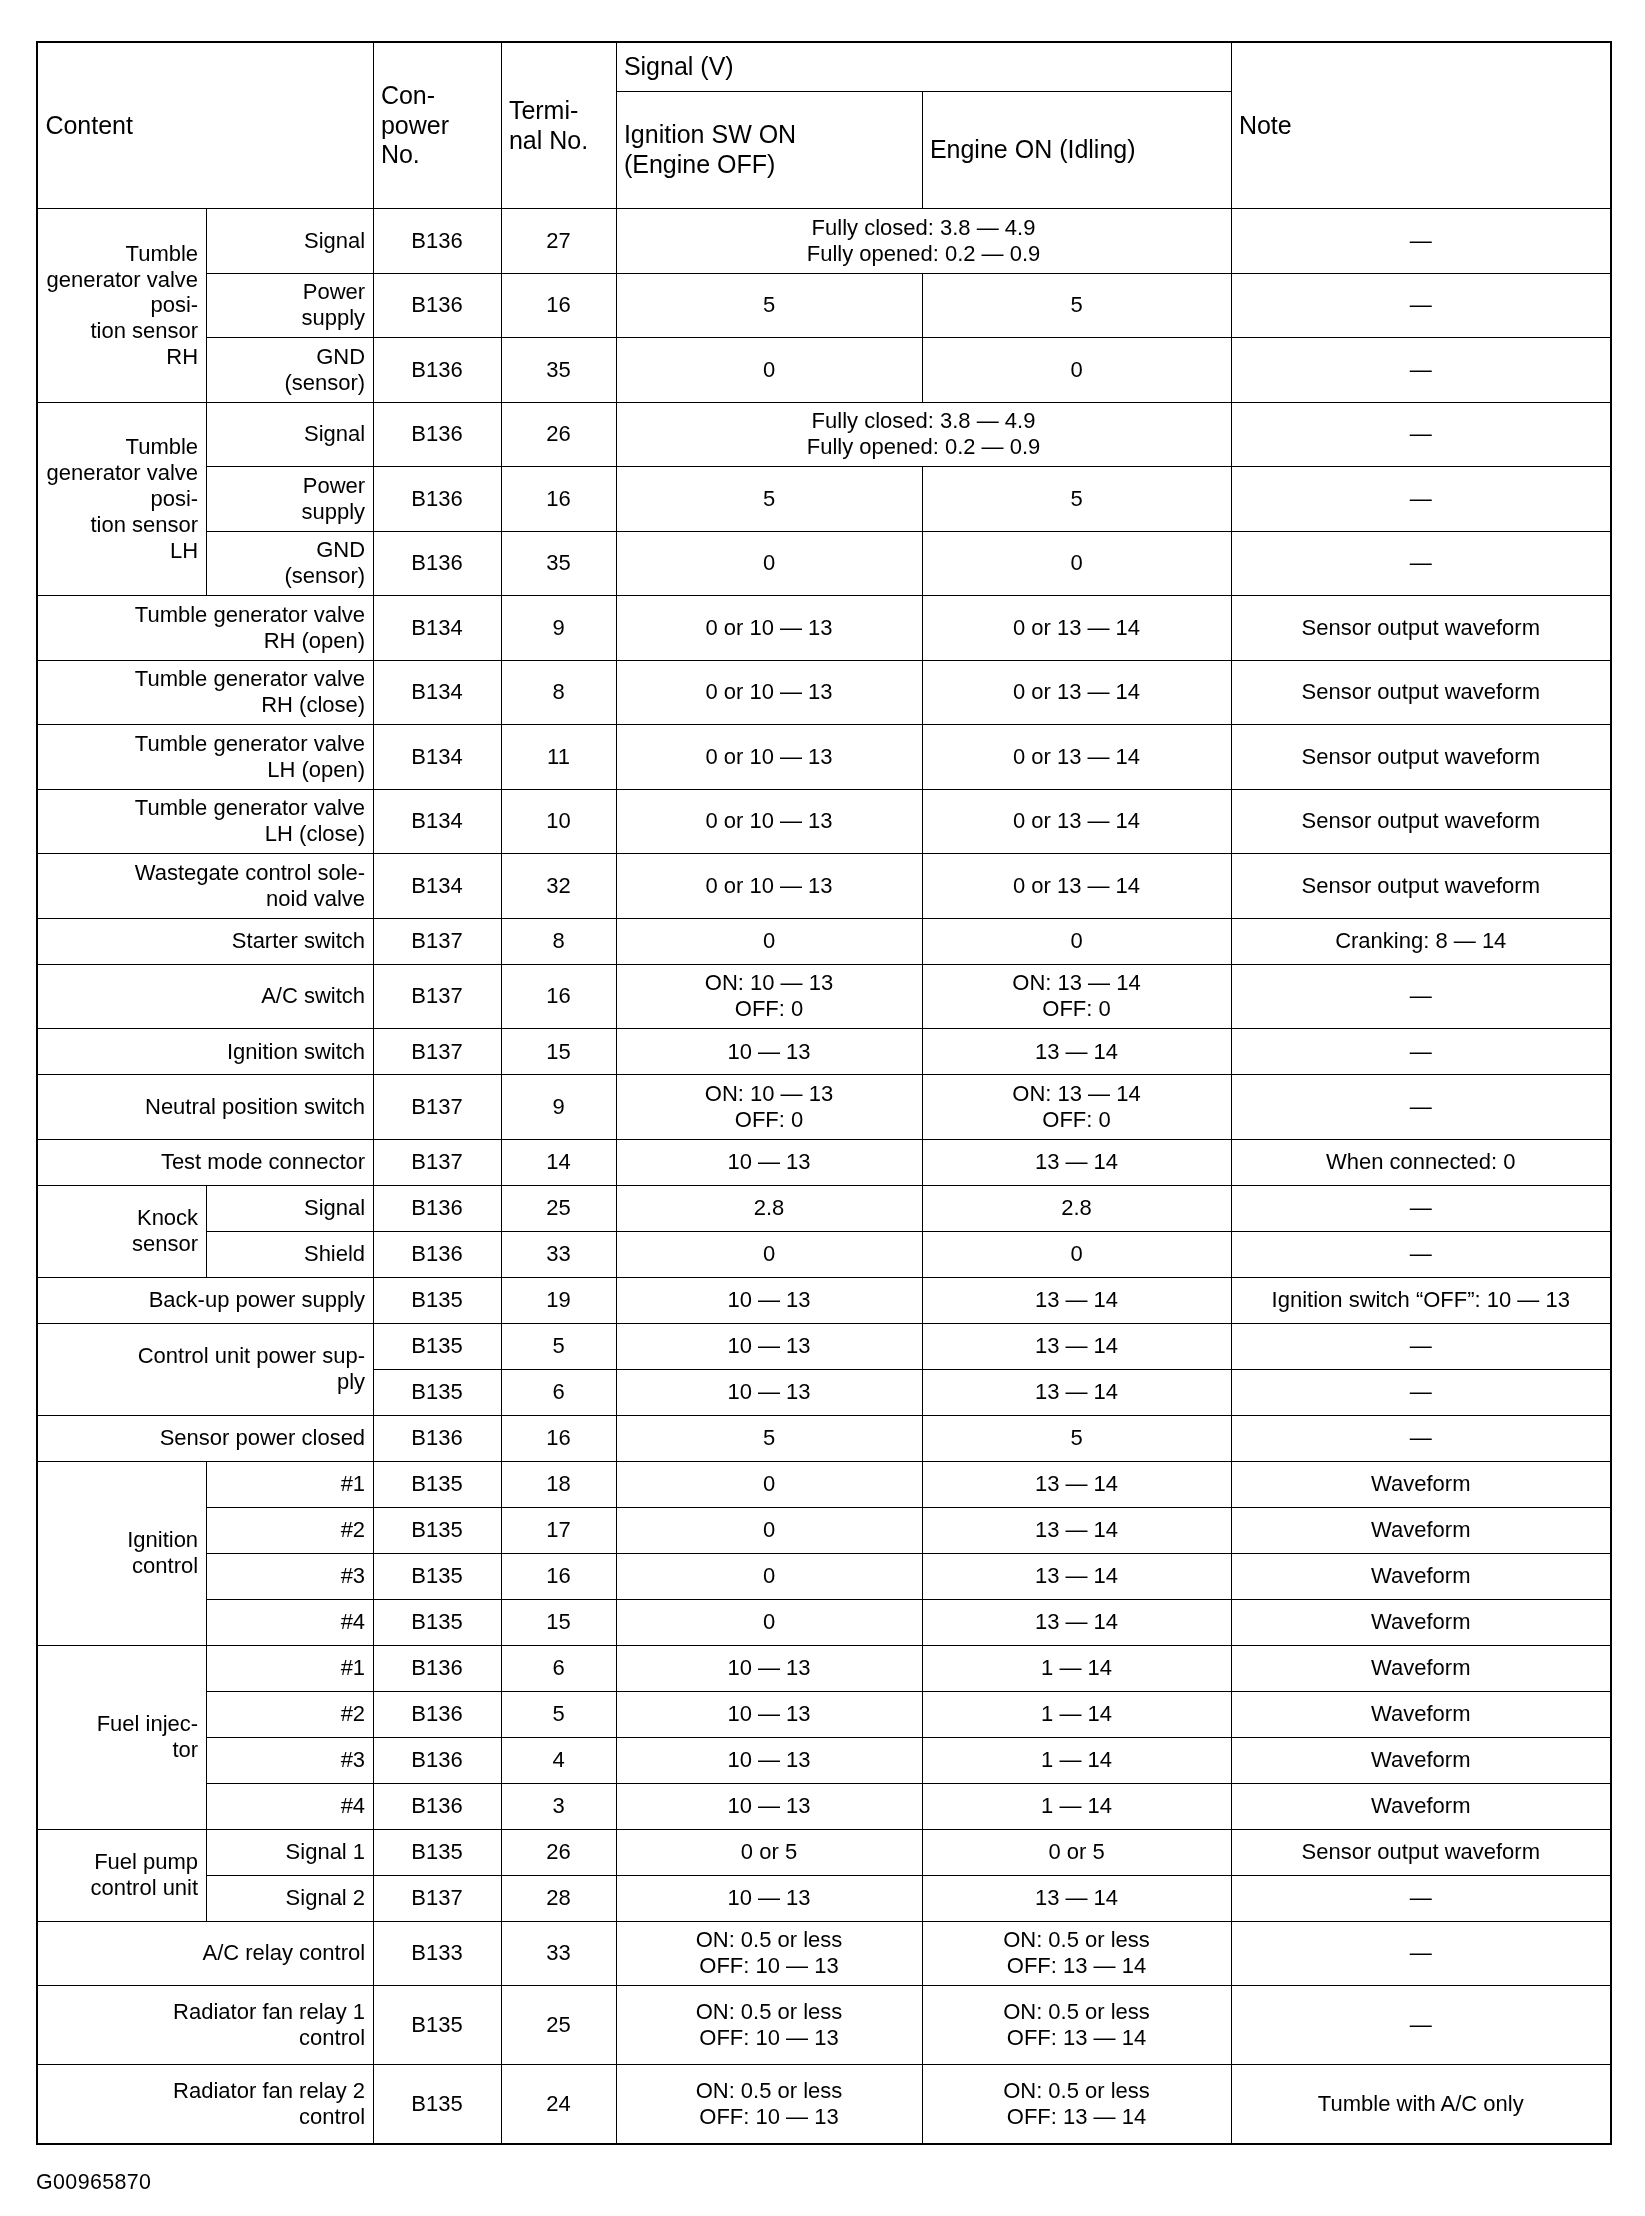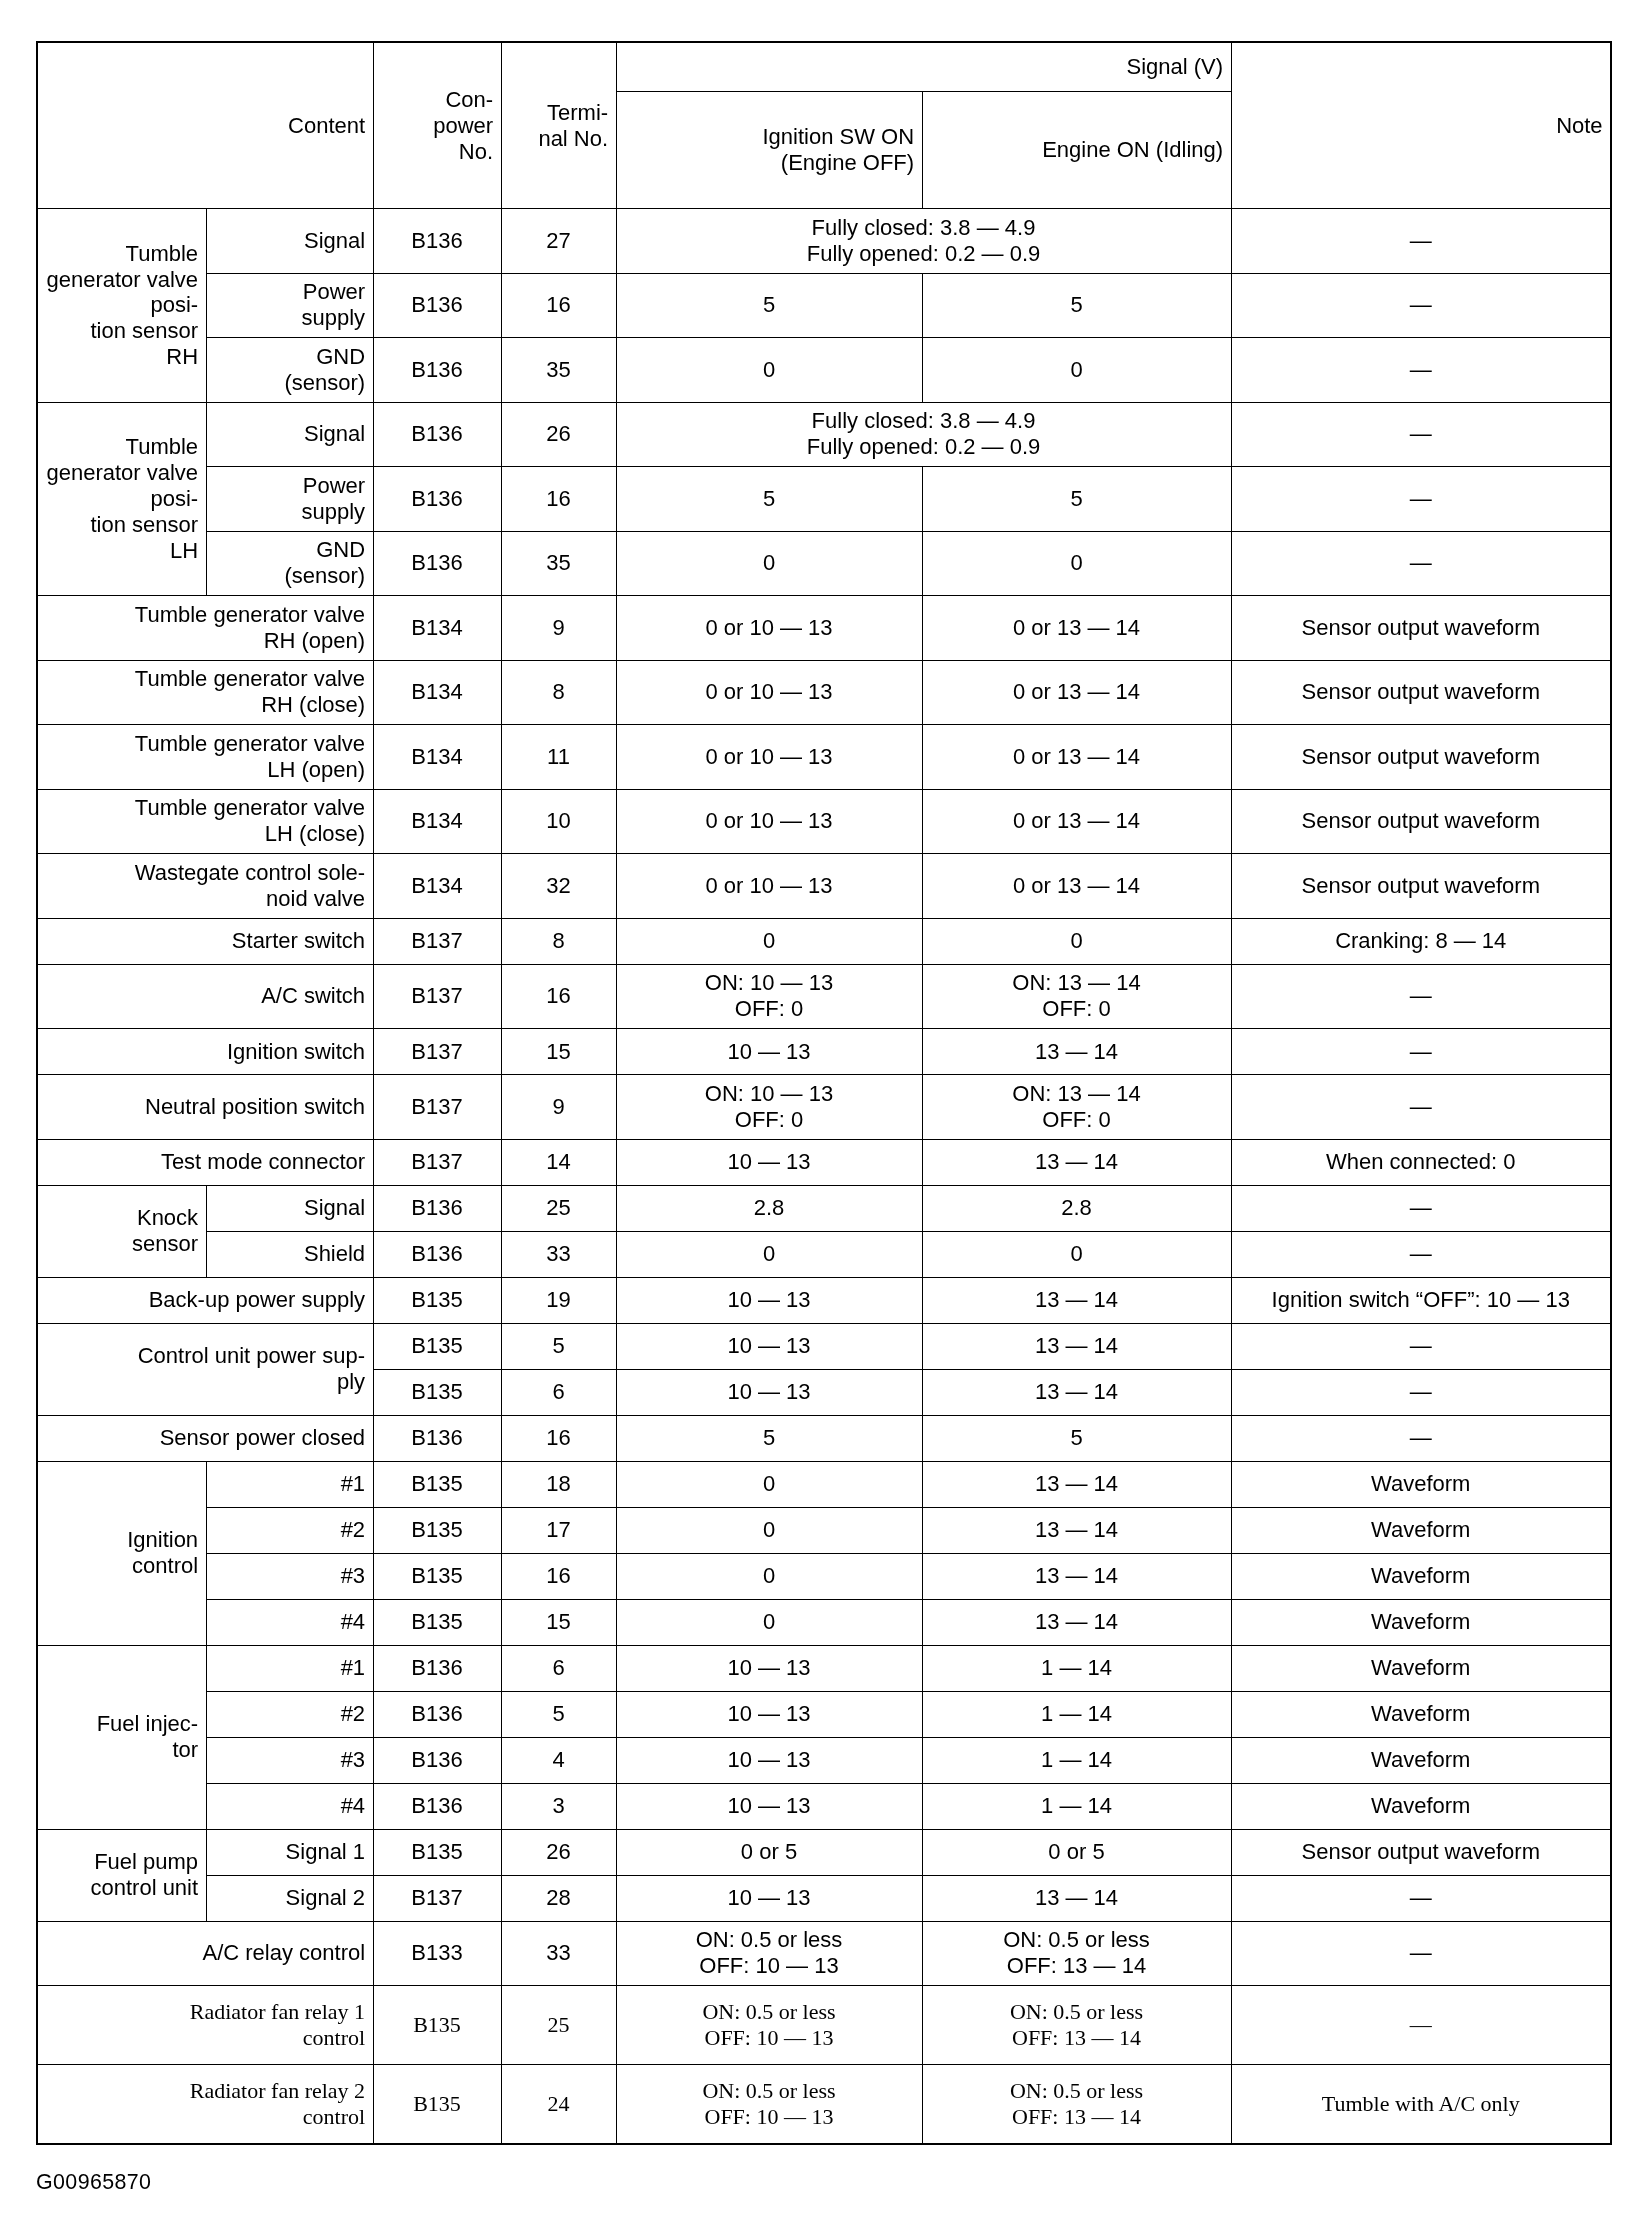--- a/index.html
+++ b/index.html
@@ -50,26 +50,26 @@
 
   
   col.col-content-a { width: 169px; }
   col.col-content-b { width: 167px; }
   col.col-conn      { width: 128px; }
   col.col-term      { width: 115px; }
   col.col-sig1      { width: 306px; }
   col.col-sig2      { width: 309px; }
   col.col-note      { width: 380px; }
 
-  .hdr-cell { text-align: right; font-size: 22px; }
+  .hdr-cell { text-align: left; font-size: 25px; }
   .hdr-tall { height: 105px; }
 
   .rowtall-1 { height: 46px; }
   .rowtall-2 { height: 61px; }
-  .rowtall-3 { height: 79px; font-family: Liberation Serif, serif; }
+  .rowtall-3 { height: 79px; }
 
   .footer-code {
     position: absolute;
     left: 36px;
     bottom: 21.4px;
     font-size: 21.4px;
     font-family: Liberation Sans, sans-serif;
     letter-spacing: 0.4px;
   }
   .nowrap { white-space: nowrap; }

